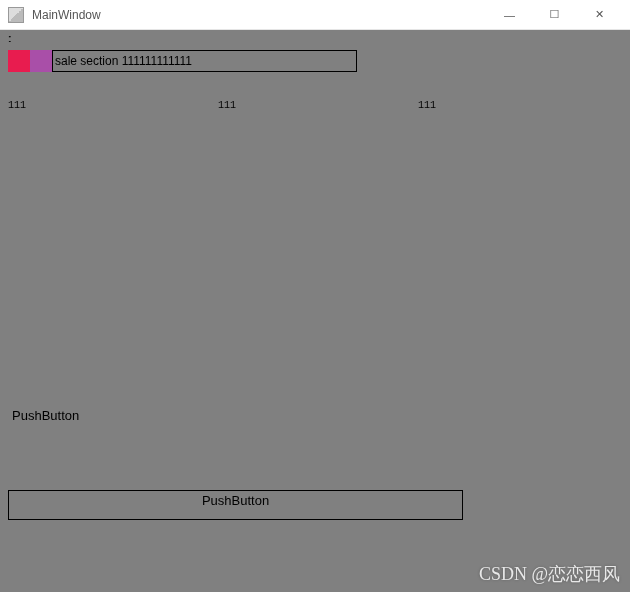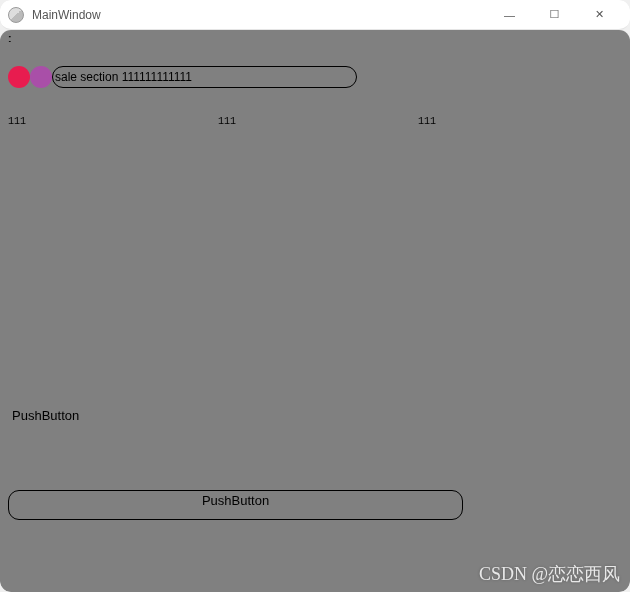--- a/index.html
+++ b/index.html
@@ -1,15 +1,15 @@
 <!DOCTYPE html>
 <html><head>
   <meta charset="utf-8">
   <style>
-    * { margin: 0; padding: 0; box-sizing: border-box; border-radius: 11px; }
+    * { margin: 0; padding: 0; box-sizing: border-box; }
     body {
       font-family: "SimSun", "Microsoft YaHei", sans-serif;
       font-size: 12px;
       background: #f0f0f0;
       width: 630px;
       height: 592px;
       position: relative;
       overflow: hidden;
     }
     .titlebar {
@@ -38,21 +38,21 @@
       color: #555;
       font-size: 11px;
     }
     .content {
       background: #808080;
       height: calc(100% - 30px);
       padding: 6px 8px;
       position: relative;
     }
     .dots { color: #000; font-size: 10px; line-height: 6px; letter-spacing: -2px; }
-    .list-area { margin-top: 24px; }
+    .list-area { margin-top: 8px; }
     .list-row {
       display: flex;
       align-items: stretch;
       margin-bottom: 22px;
     }
     .swatch {
       width: 22px;
       height: 22px;
     }
     .row-text {

